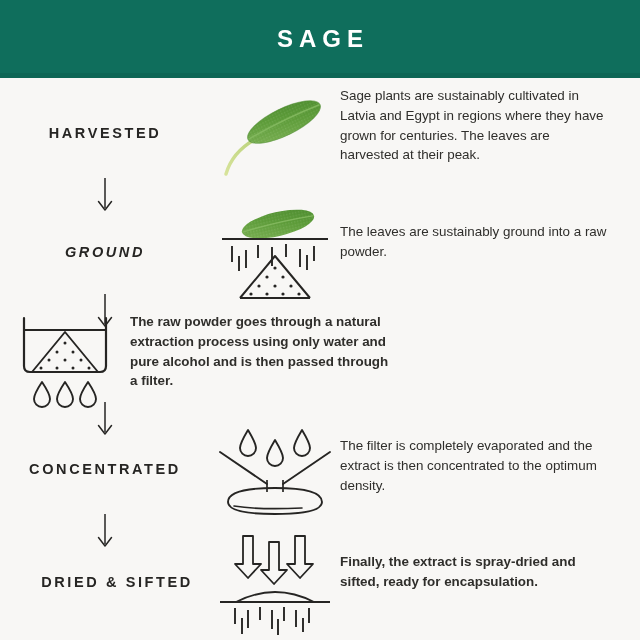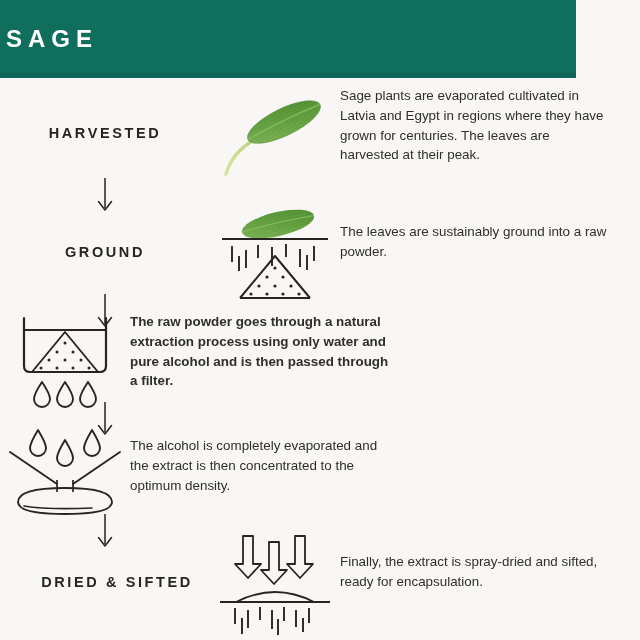--- a/index.html
+++ b/index.html
@@ -18,26 +18,26 @@
     width: 640px;
     height: 640px;
     background: #f8f7f5;
   }
 
   
   .header {
     position: absolute;
     left: 0;
     top: 0;
-    width: 576px;
+    width: 640px;
     height: 78px;
     background: #0f6e5c;
     display: flex;
     align-items: center;
-    justify-content: flex-start;
+    justify-content: center;
     box-sizing: border-box;
   }
   .header::after {
     content: "";
     position: absolute;
     left: 0;
     bottom: 0;
     width: 100%;
     height: 5px;
     background: #0d6655;
@@ -152,33 +152,33 @@
 
           <g transform="rotate(-26 74 36)">
             <ellipse cx="74" cy="36" rx="40" ry="13.5" fill="url(#leafGrad1)"></ellipse>
             <ellipse cx="74" cy="36" rx="40" ry="13.5" fill="url(#leafTex1)"></ellipse>
             <path d="M34,36 Q74,33 114,36" stroke="#86bb61" stroke-width="1.5" fill="none" opacity="0.85"></path>
             <ellipse cx="74" cy="36" rx="40" ry="13.5" fill="none" stroke="#4c8b30" stroke-width="0.9" opacity="0.55"></ellipse>
           </g>
         </svg>
       </div>
       <div class="step-text-col">
-        <div class="step-text">Sage plants are evaporated cultivated in Latvia and Egypt in regions where they have grown for centuries. The leaves are harvested at their peak.</div>
+        <div class="step-text">Sage plants are sustainably cultivated in Latvia and Egypt in regions where they have grown for centuries. The leaves are harvested at their peak.</div>
       </div>
     </div>
 
     <div class="arrow" style="top:96px;height:42px;">
       <svg width="26" height="40" viewBox="0 0 26 40">
         <path d="M13,3 L13,33" stroke="#262523" stroke-width="1.5" fill="none"></path>
         <path d="M6.5,26.5 L13,35 L19.5,26.5" stroke="#262523" stroke-width="1.5" fill="none" stroke-linecap="round" stroke-linejoin="round"></path>
       </svg>
     </div>
 
     <div class="step" style="top:120px;">
-      <div class="step-label-col" style="height:110px;">
+      <div class="step-label-col" style="height:110px;font-style:italic;">
         <div class="step-label">GROUND</div>
       </div>
       <div class="step-icon-col">
         <svg width="130" height="112" viewBox="0 0 130 112">
           <defs>
             <linearGradient id="leafGrad2" x1="0" y1="1" x2="1" y2="0">
               <stop offset="0%" stop-color="#7fb357"></stop>
               <stop offset="55%" stop-color="#5d9c39"></stop>
               <stop offset="100%" stop-color="#4b8a2e"></stop>
             </linearGradient>
@@ -272,40 +272,43 @@
     </div>
 
     <div class="arrow" style="top:320px;height:42px;">
       <svg width="26" height="40" viewBox="0 0 26 40">
         <path d="M13,3 L13,33" stroke="#262523" stroke-width="1.5" fill="none"></path>
         <path d="M6.5,26.5 L13,35 L19.5,26.5" stroke="#262523" stroke-width="1.5" fill="none" stroke-linecap="round" stroke-linejoin="round"></path>
       </svg>
     </div>
 
     <div class="step" style="top:344px;">
+      <div class="step-label-col" style="height:96px;">
+        <div class="step-label">CONCENTRATED</div>
+      </div>
       <div class="step-icon-col">
         <svg width="130" height="96" viewBox="0 0 130 96">
 
           <g stroke="#262523" stroke-width="1.9" fill="none" stroke-linejoin="round">
             <path d="M38,8 C32,18 30,23 30,26 a8,8 0 0 0 16,0 c0,-3 -2,-8 -8,-18 Z"></path>
             <path d="M65,18 C59,28 57,33 57,36 a8,8 0 0 0 16,0 c0,-3 -2,-8 -8,-18 Z"></path>
             <path d="M92,8 C86,18 84,23 84,26 a8,8 0 0 0 16,0 c0,-3 -2,-8 -8,-18 Z"></path>
           </g>
 
           <path d="M10,30 L57,62" stroke="#262523" stroke-width="1.9" fill="none" stroke-linecap="round"></path>
           <path d="M120,30 L73,62" stroke="#262523" stroke-width="1.9" fill="none" stroke-linecap="round"></path>
           <path d="M57,58 L57,70" stroke="#262523" stroke-width="1.7" fill="none"></path>
           <path d="M73,58 L73,70" stroke="#262523" stroke-width="1.7" fill="none"></path>
 
           <path d="M18,80 Q18,66 65,66 Q112,66 112,80 Q112,92 65,92 Q18,92 18,80 Z" stroke="#262523" stroke-width="1.9" fill="none"></path>
           <path d="M24,84 Q48,88 92,86" stroke="#262523" stroke-width="1.6" fill="none" stroke-linecap="round"></path>
         </svg>
       </div>
       <div class="step-text-col" style="padding-top:14px;">
-        <div class="step-text">The alcohol is completely evaporated and the extract is then concentrated to the optimum density.</div>
+        <div class="step-text">The filter is completely evaporated and the extract is then concentrated to the optimum density.</div>
       </div>
     </div>
 
     <div class="arrow" style="top:432px;height:42px;">
       <svg width="26" height="40" viewBox="0 0 26 40">
         <path d="M13,3 L13,33" stroke="#262523" stroke-width="1.5" fill="none"></path>
         <path d="M6.5,26.5 L13,35 L19.5,26.5" stroke="#262523" stroke-width="1.5" fill="none" stroke-linecap="round" stroke-linejoin="round"></path>
       </svg>
     </div>
 
@@ -332,19 +335,19 @@
             <path d="M62,80 L62,99"></path>
             <path d="M74,77 L74,91"></path>
             <path d="M86,80 L86,97"></path>
             <path d="M99,78 L99,93"></path>
             <path d="M32,88 L32,104"></path>
             <path d="M68,89 L68,105"></path>
             <path d="M93,88 L93,102"></path>
           </g>
         </svg>
       </div>
-      <div class="step-text-col" style="padding-top:22px;">
+      <div class="step-text-col" style="padding-top:22px;font-weight:bold;">
         <div class="step-text">Finally, the extract is spray-dried and sifted, ready for encapsulation.</div>
       </div>
     </div>
 
   </div>
 </div>
 
 </body></html>

